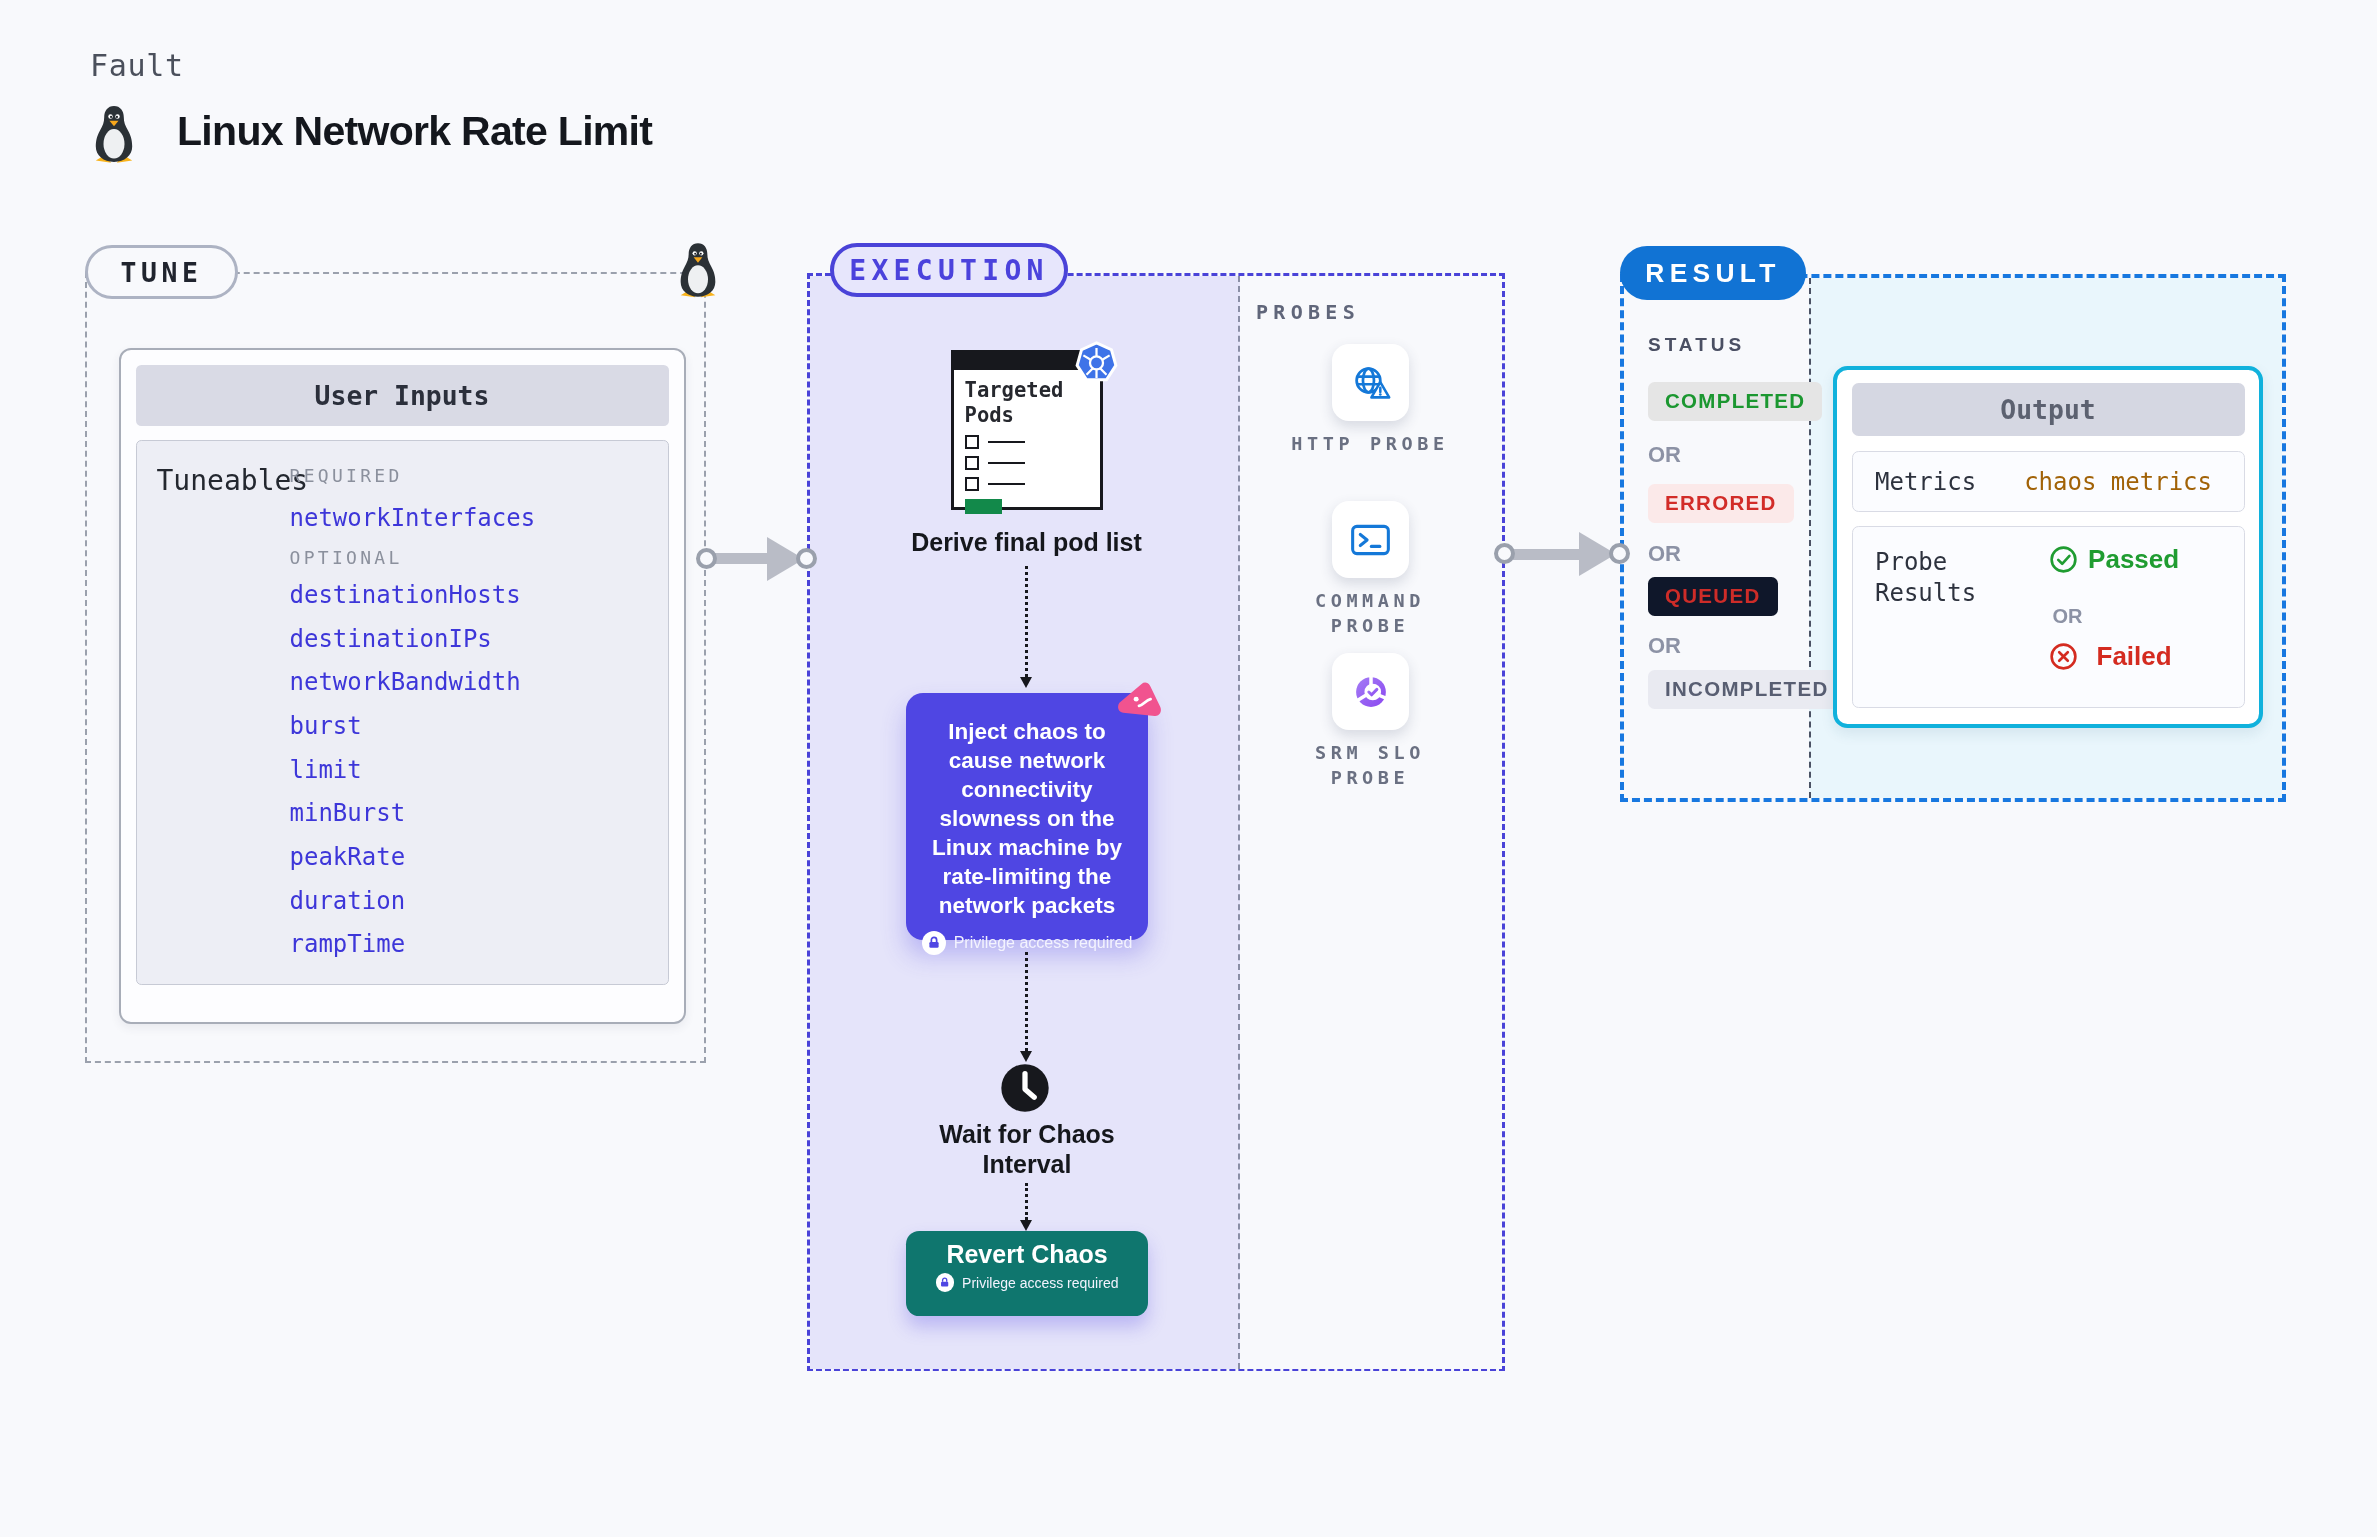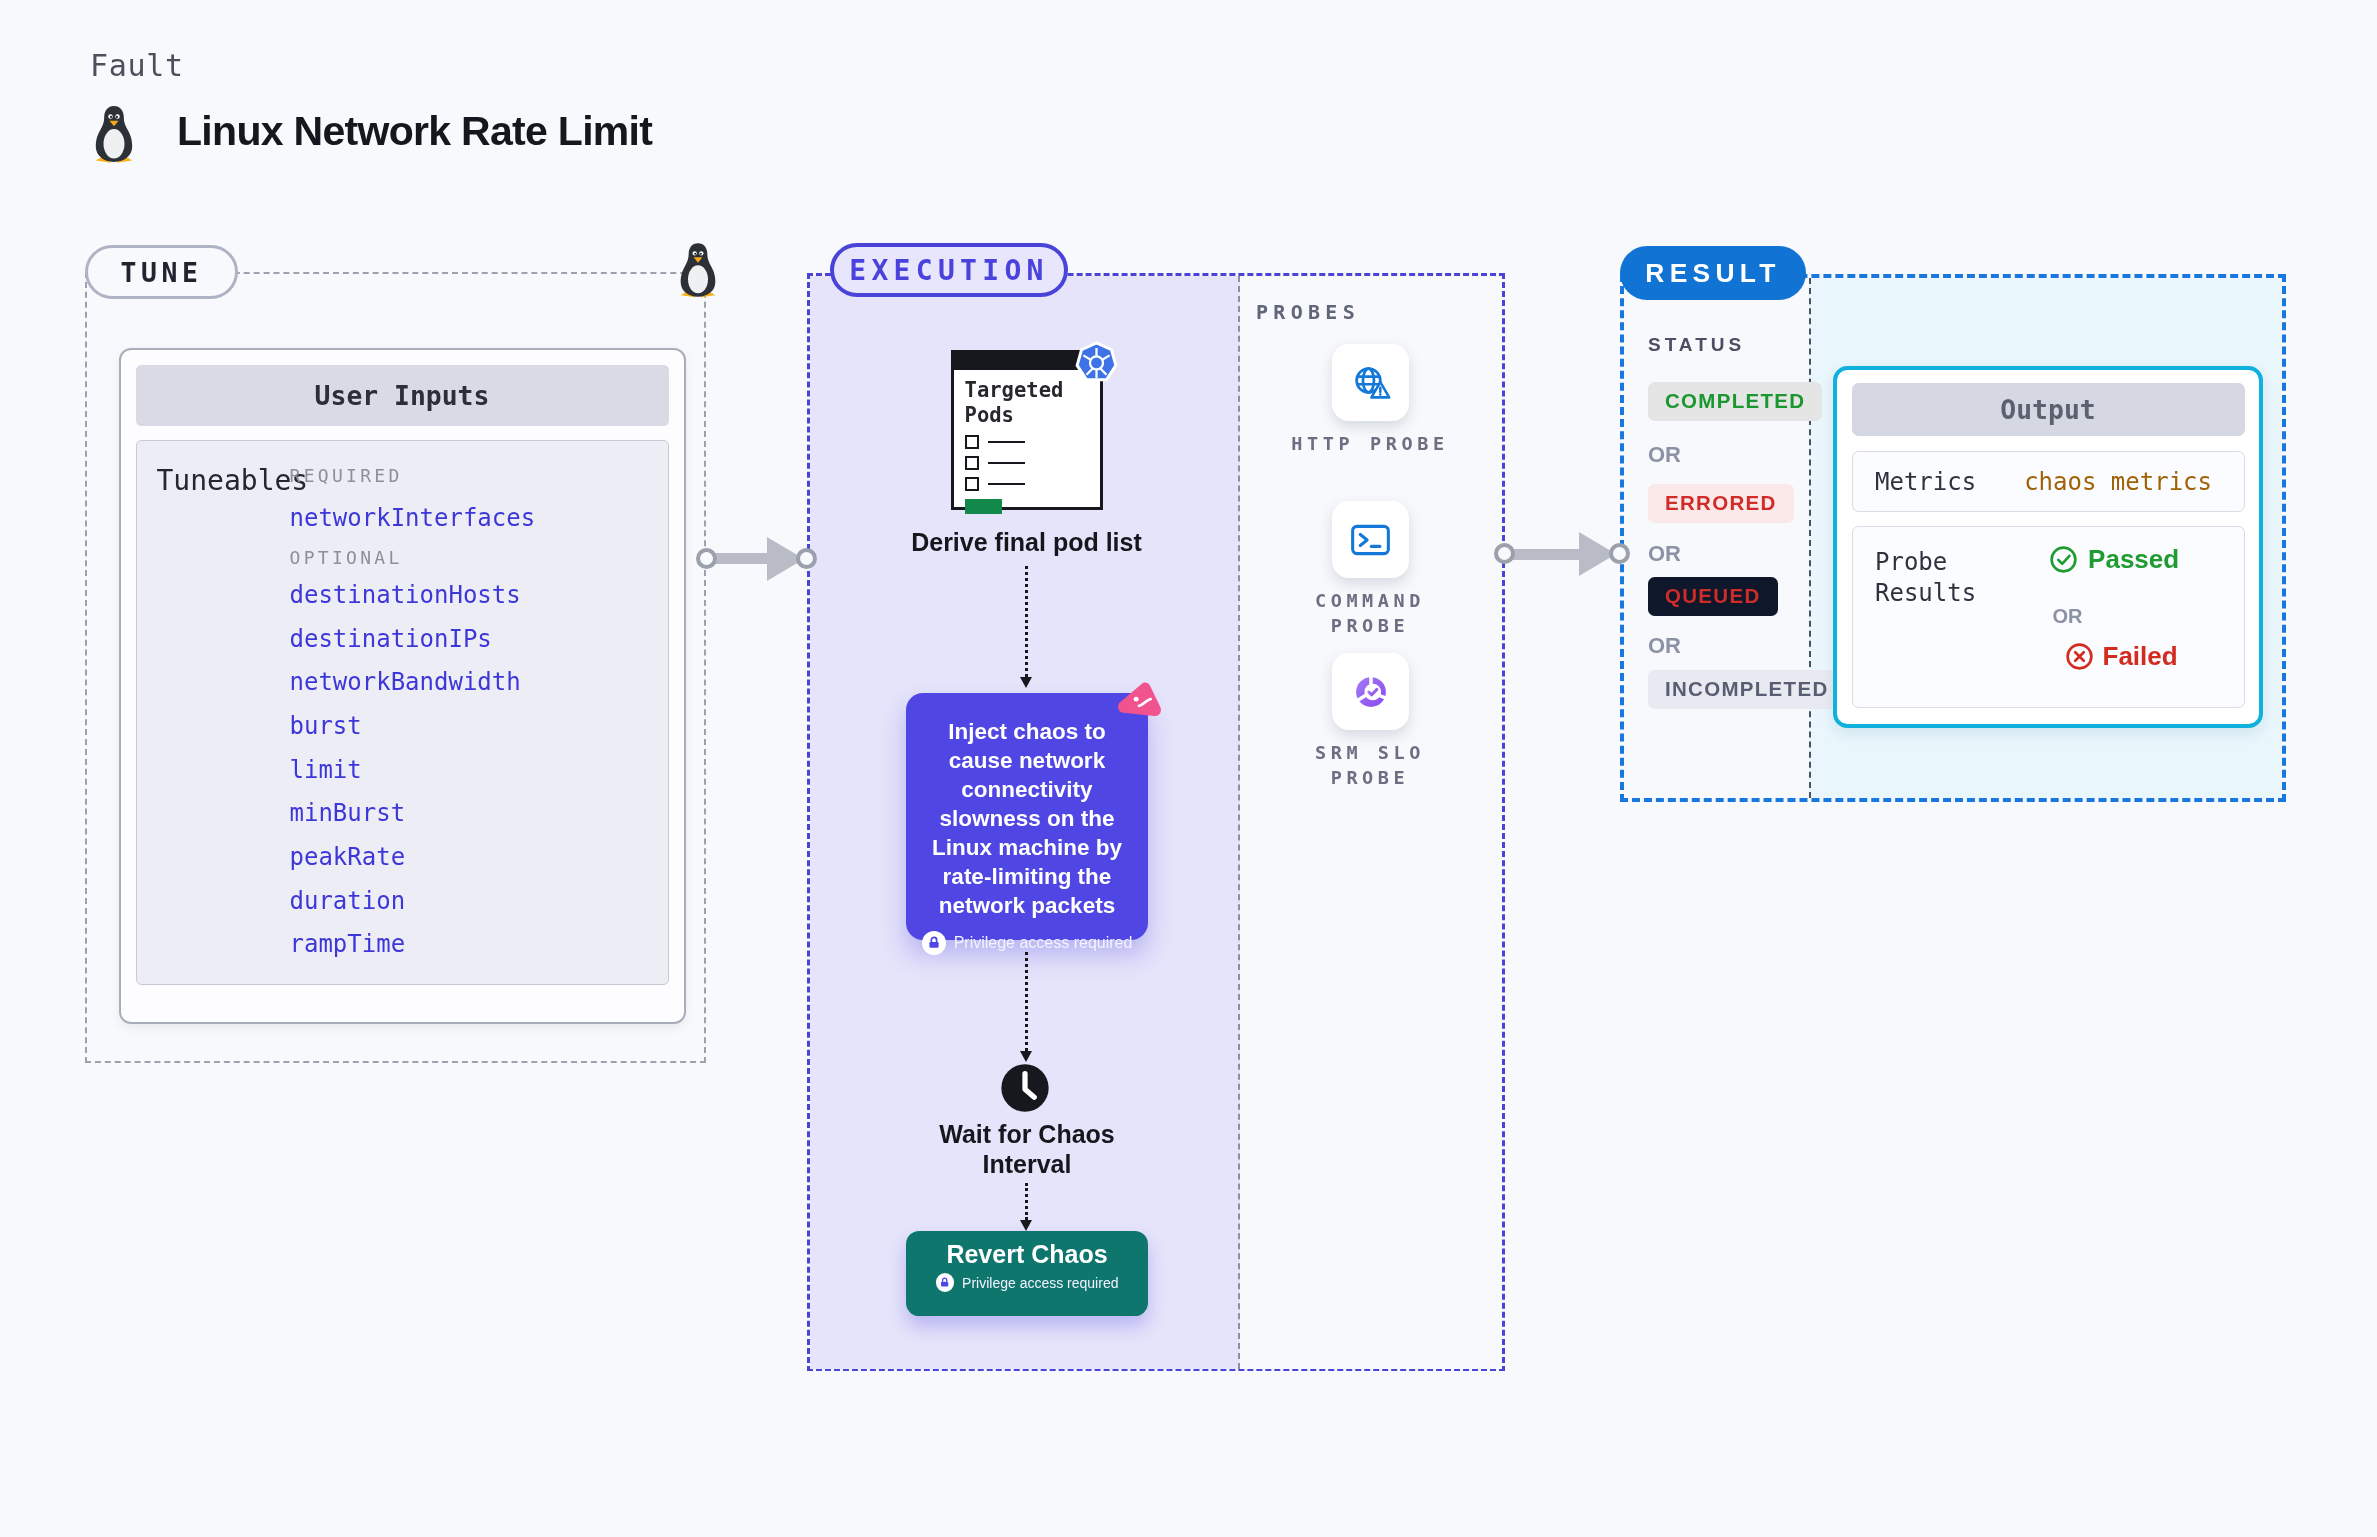--- a/index.html
+++ b/index.html
@@ -118,21 +118,21 @@
     border-radius:6.6px; }
   .metrics-row { top:81px; height:61px; display:flex; align-items:center; }
   .metrics-label { margin-left:22.5px; font-family:"DejaVu Sans Mono",monospace; font-size:24px; color:#2d323e; }
   .metrics-value { margin-left:48px; font-family:"DejaVu Sans Mono",monospace; font-size:24px; color:#a16207; }
   .probe-results-row { top:156px; height:182px;padding-left:15px; }
   .pr-label { position:absolute; left:22.5px; top:20px; width:152px; font-family:"DejaVu Sans Mono",monospace;
     font-size:24px; line-height:31px; color:#2d323e; }
   .pr-passed { position:absolute; left:196px; top:17px; display:flex; align-items:center; gap:10.6px;
     font-weight:bold; font-size:26px; color:#1f9c31; }
   .pr-or { position:absolute; left:200px; top:78px; font-weight:bold; font-size:20px; color:#8c92a5; }
-  .pr-failed { position:absolute; left:212px; top:114px; display:flex; align-items:center; gap:9px;
+  .pr-failed { position:absolute; left:196px; top:114px; display:flex; align-items:center; gap:19px;
     font-weight:bold; font-size:26px; color:#d42b20; }
 </style>
 </head>
 <body>
 
 <div id="canvas">
 
   <div class="abs fault-label">Fault</div>
 
   <svg class="abs" style="left:93px; top:104px;" width="42" height="60" viewBox="0 0 60 84">

